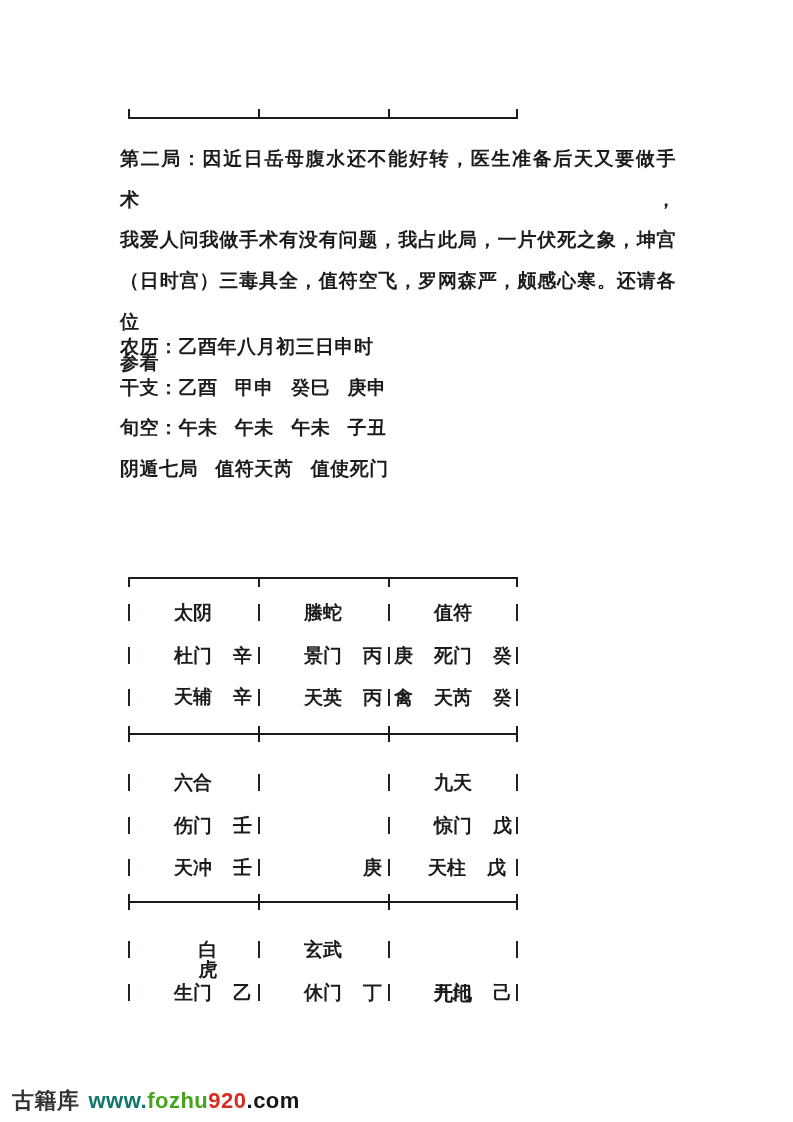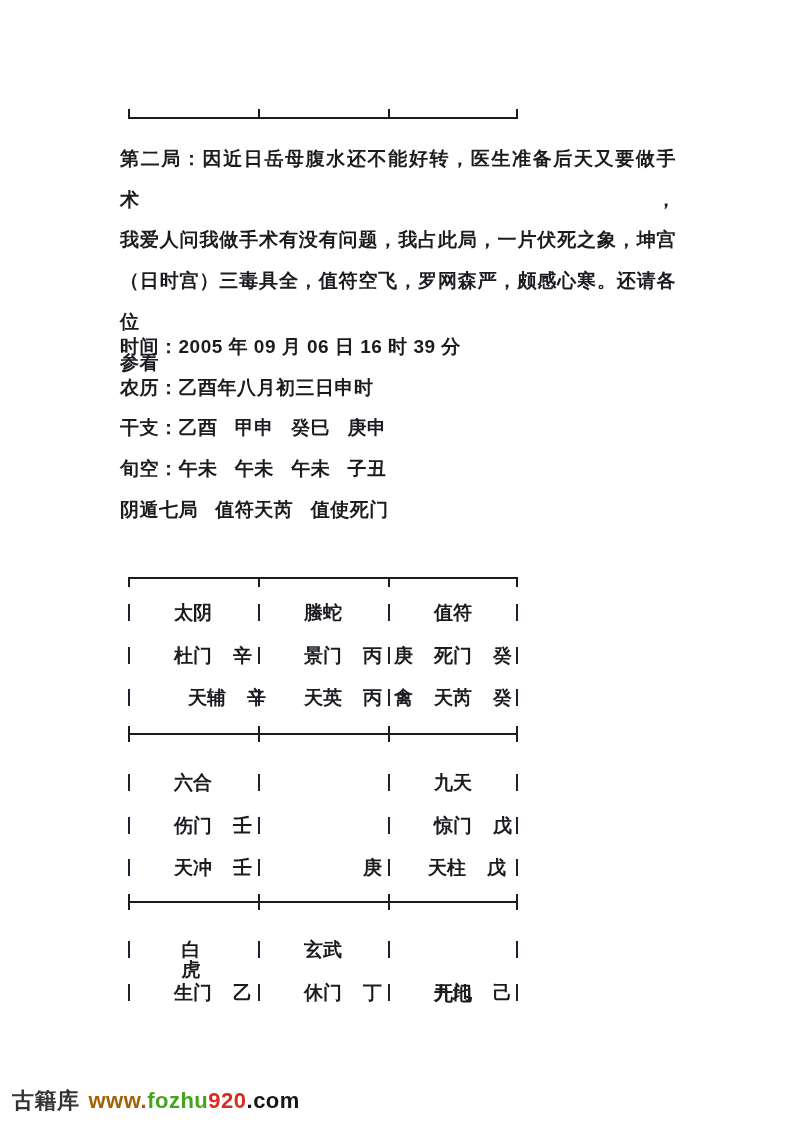--- a/index.html
+++ b/index.html
@@ -80,21 +80,21 @@
     <span class="ln"></span>
   </div>
 
   <div class="para" id="para">
       <div class="pline">第二局：因近日岳母腹水还不能好转，医生准备后天又要做手术，</div>
       <div class="pline">我爱人问我做手术有没有问题，我占此局，一片伏死之象，坤宫</div>
       <div class="pline">（日时宫）三毒具全，值符空飞，罗网森严，颇感心寒。还请各位</div>
       <div class="pline last">参看</div>
     </div>
 
-  <div class="meta" id="meta"><div>时间：2005 年 09 月 06 日 16 时 39 分</div><div>农历：乙酉年八月初三日申时</div><div>干支：乙酉   甲申   癸巳   庚申</div><div>旬空：午未   午未   午未   子丑</div><div>阴遁七局   值符天芮   值使死门</div></div>
+  <div class="meta" id="meta"><div>农历：乙酉年八月初三日申时</div><div>干支：乙酉   甲申   癸巳   庚申</div><div>旬空：午未   午未   午未   子丑</div><div>阴遁七局   值符天芮   值使死门</div></div>
 
   <div class="hline" id="grid-top">
     <span class="tk t0"></span>
     <span class="tk t1"></span>
     <span class="tk t2"></span>
     <span class="tk t3"></span>
     <span class="ln"></span>
   </div>
   <div class="hline sep" id="grid-sep-1">
     <span class="tk t0"></span>
@@ -152,21 +152,21 @@
           <span class="slot-l">庚</span>
           <span class="slot-c">死门</span>
           <span class="slot-r">癸</span>
         </span>
       </div>
       <div class="chart-row" style="top: 688px;">
         <span class="bar" style="left: 0px;"></span>
         <span class="bar" style="left: 130px;"></span>
         <span class="bar" style="left: 260px;"></span>
         <span class="bar" style="left: 388px;"></span>
-        <span class="cell" style="left: 20px;">
+        <span class="cell" style="left: 6px; font-family: Liberation Mono, monospace;">
           <span class="slot-l"></span>
           <span class="slot-c">天辅</span>
           <span class="slot-r">辛</span>
         </span>
         <span class="cell" style="left: 136px;">
           <span class="slot-l"></span>
           <span class="slot-c">天英</span>
           <span class="slot-r">丙</span>
         </span>
         <span class="cell" style="left: 266px;">
@@ -236,21 +236,21 @@
           <span class="slot-l"></span>
           <span class="slot-c">天柱</span>
           <span class="slot-r">戊</span>
         </span>
       </div>
       <div class="chart-row" style="top: 940px;">
         <span class="bar" style="left: 0px;"></span>
         <span class="bar" style="left: 130px;"></span>
         <span class="bar" style="left: 260px;"></span>
         <span class="bar" style="left: 388px;"></span>
-        <span class="cell" style="left: 4px; gap: 44px;">
+        <span class="cell" style="left: 21px; gap: 44px;">
           <span class="slot-l"></span>
           <span class="slot-c">白虎</span>
           <span class="slot-r"></span>
         </span>
         <span class="cell" style="left: 136px;">
           <span class="slot-l"></span>
           <span class="slot-c">玄武</span>
           <span class="slot-r"></span>
         </span>
         <span class="cell" style="left: 266px; margin-top: 44px;">
@@ -276,19 +276,19 @@
         </span>
         <span class="cell" style="left: 266px;">
           <span class="slot-l"></span>
           <span class="slot-c">开门</span>
           <span class="slot-r">己</span>
         </span>
       </div>
     </div>
 
   <div class="footer">
-    <span class="brand" style="color: rgb(51, 51, 51);">古籍库</span><span style="color: #a16207;">www.</span><span style="color: rgb(69, 164, 28); margin-top: 20px;">fozhu</span><span style="color: rgb(218, 43, 32);">920</span><span style="color: rgb(22, 22, 22);">.com</span>
+    <span class="brand" style="color: rgb(51, 51, 51);">古籍库</span><span style="color: #0f766e;">www.</span><span style="color: rgb(69, 164, 28); margin-top: 20px;">fozhu</span><span style="color: rgb(218, 43, 32);">920</span><span style="color: rgb(22, 22, 22);">.com</span>
   </div>
   <div class="footer-reflect">
     
   </div>
 
 </div>
 
 </body></html>

